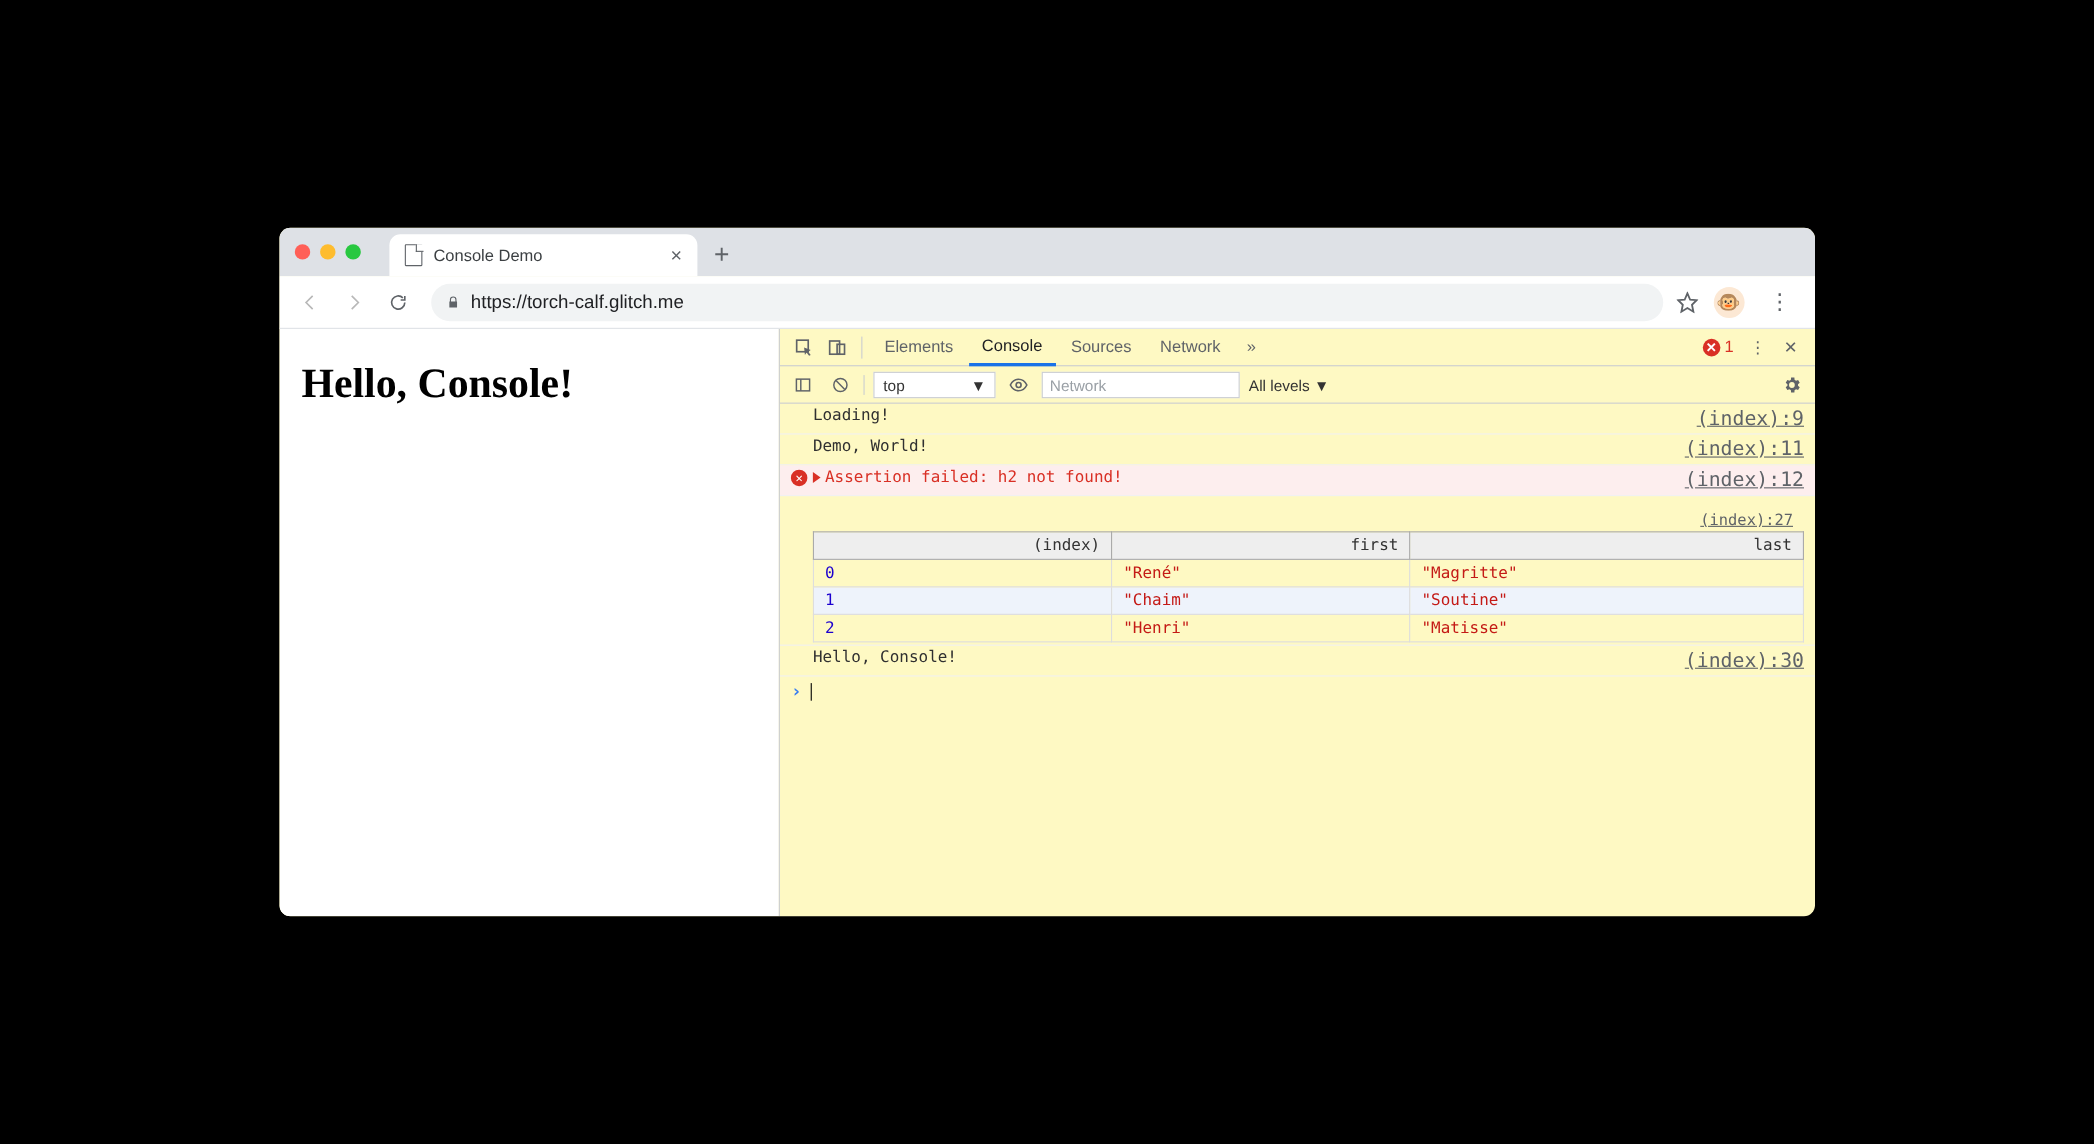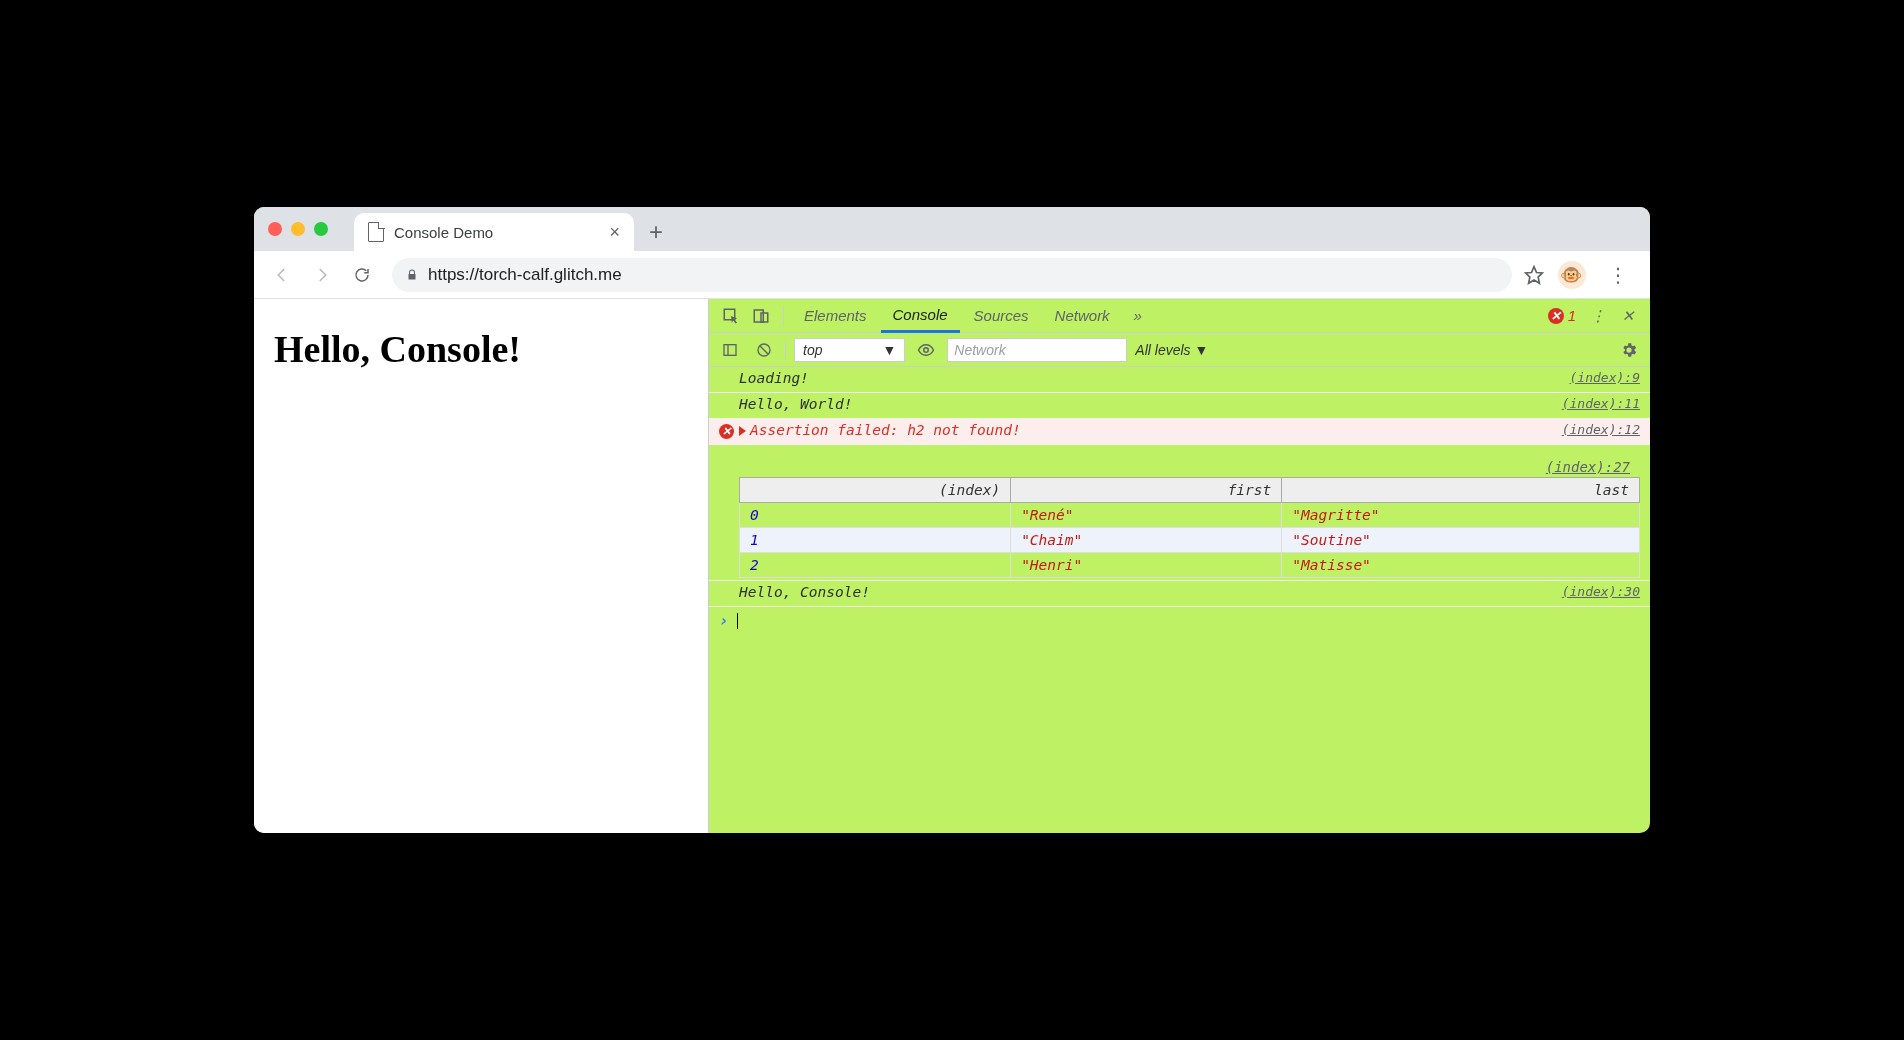--- a/index.html
+++ b/index.html
@@ -8,21 +8,21 @@
     width: 1904px;
     height: 1040px;
     font-family: -apple-system, BlinkMacSystemFont, "Segoe UI", sans-serif;
     display: flex;
     align-items: center;
     justify-content: center;
   }
   .window {
     width: 1396px;
     height: 626px;
-    background: #bef264;
+    background: #fef9c3;
     border-radius: 10px;
     overflow: hidden;
     box-shadow: 0 20px 60px rgba(0,0,0,0.5);
     display: flex;
     flex-direction: column;
   }
   
   .tabstrip {
     height: 44px;
     background: #dee1e6;
@@ -81,21 +81,21 @@
   }
   .lock-icon { width:12px; height:14px; }
   .omni-right { display:flex; align-items:center; gap:14px; padding-right:4px; }
   .star-icon { width:20px; height:20px; color:#5f6368; }
   .avatar { width:28px; height:28px; border-radius:50%; background:#fce8d4; display:flex; align-items:center; justify-content:center; font-size:18px; }
   .kebab { width:36px; height:36px; display:flex; align-items:center; justify-content:center; color:#5f6368; font-size:20px; }
   
   .content { flex:1; display:flex; overflow:hidden; }
   .page { width: 454px; background:#fff; padding: 28px 20px; }
   .page h1 { font-family: Georgia, "Times New Roman", serif; font-size: 38px; font-weight:700; color:#000; }
-  .devtools { flex:1; display:flex; flex-direction:column; border-left:1px solid #cacdd1;font-style:italic; }
+  .devtools { flex:1; display:flex; flex-direction:column; border-left:1px solid #cacdd1; }
   
   .dt-tabs {
     height: 34px;
     border-bottom: 1px solid #cacdd1;
     display:flex;
     align-items:center;
     padding: 0 8px;
     gap: 2px;
     font-size: 15px;
     color:#333;
@@ -122,21 +122,21 @@
   .context-select { height:24px; padding:0 8px; border:1px solid #cacdd1; background:#fff; display:flex; align-items:center; gap:60px; font-size:14px; color:#333; }
   .filter-input { height:24px; width:180px; border:1px solid #cacdd1; padding:0 6px; font-size:14px; color:#888; display:flex; align-items:center; background:#fff; }
   .levels { display:flex; align-items:flex-start; gap:4px; color:#333; }
   .dt-filter .spacer { flex:1; }
   .gear { width:26px; height:26px; display:flex; align-items:center; justify-content:center; }
   
   .console-body { flex:1; overflow:auto; font-family: Menlo, Consolas, monospace; font-size:14.5px; color:#303030; }
   .log-row { display:flex; align-items:flex-start; padding:3px 10px; border-bottom:1px solid #f1f1f1; min-height:26px; }
   .log-row .icon-col { width:20px; flex-shrink:0; }
   .log-row .msg { flex:1; white-space:pre; }
-  .log-row .src { color:#5f6368; text-decoration:underline; font-size:13px; padding-left:8px; }
+  .log-row .src { color:#5f6368; text-decoration:underline; font-size:18px; padding-left:8px; }
   .log-row.error { background:#fdeeee; color:#d93025; }
   .log-row.error .icon-col { color:#d93025; }
   .err-ico { width:15px; height:15px; border-radius:50%; background:#d93025; color:#fff; font-size:11px; display:inline-flex; align-items:center; justify-content:center; font-weight:700; }
   .tri { display:inline-block; width:0; height:0; border-top:5px solid transparent; border-bottom:5px solid transparent; border-left:7px solid #6e6e6e; margin-right:4px; vertical-align:middle; }
   .tri.red { border-left-color:#d93025; }
   
   .table-block { padding:2px 10px 2px 30px; border-bottom:1px solid #f1f1f1;margin-top:12px; }
   .table-block .src-right { text-align:right; padding-right:10px; color:#5f6368; text-decoration:underline; font-size:14px; margin-bottom:2px; }
   table.ctable { width:100%; border-collapse:collapse; border:1px solid #aaa; font-family:Menlo,Consolas,monospace; font-size:14.5px; }
   table.ctable th { background:#eee; border:1px solid #aaa; padding:4px 10px; text-align:right; font-weight:400; color:#333; }
@@ -290,21 +290,21 @@
       <div class="console-body">
 
         <div class="log-row">
           <span class="icon-col"></span>
           <span class="msg">Loading!</span>
           <span class="src">(index):9</span>
         </div>
 
         <div class="log-row">
           <span class="icon-col"></span>
-          <span class="msg">Hello, World!</span>
+          <span class="msg">Demo, World!</span>
           <span class="src">(index):11</span>
         </div>
 
         <div class="log-row error">
           <span class="icon-col"><span class="err-ico">✕</span></span>
           <span class="msg"><span class="tri red"></span><span>Assertion failed: h2 not found!</span></span>
           <span class="src">(index):12</span>
         </div>
 
         <div class="table-block">

